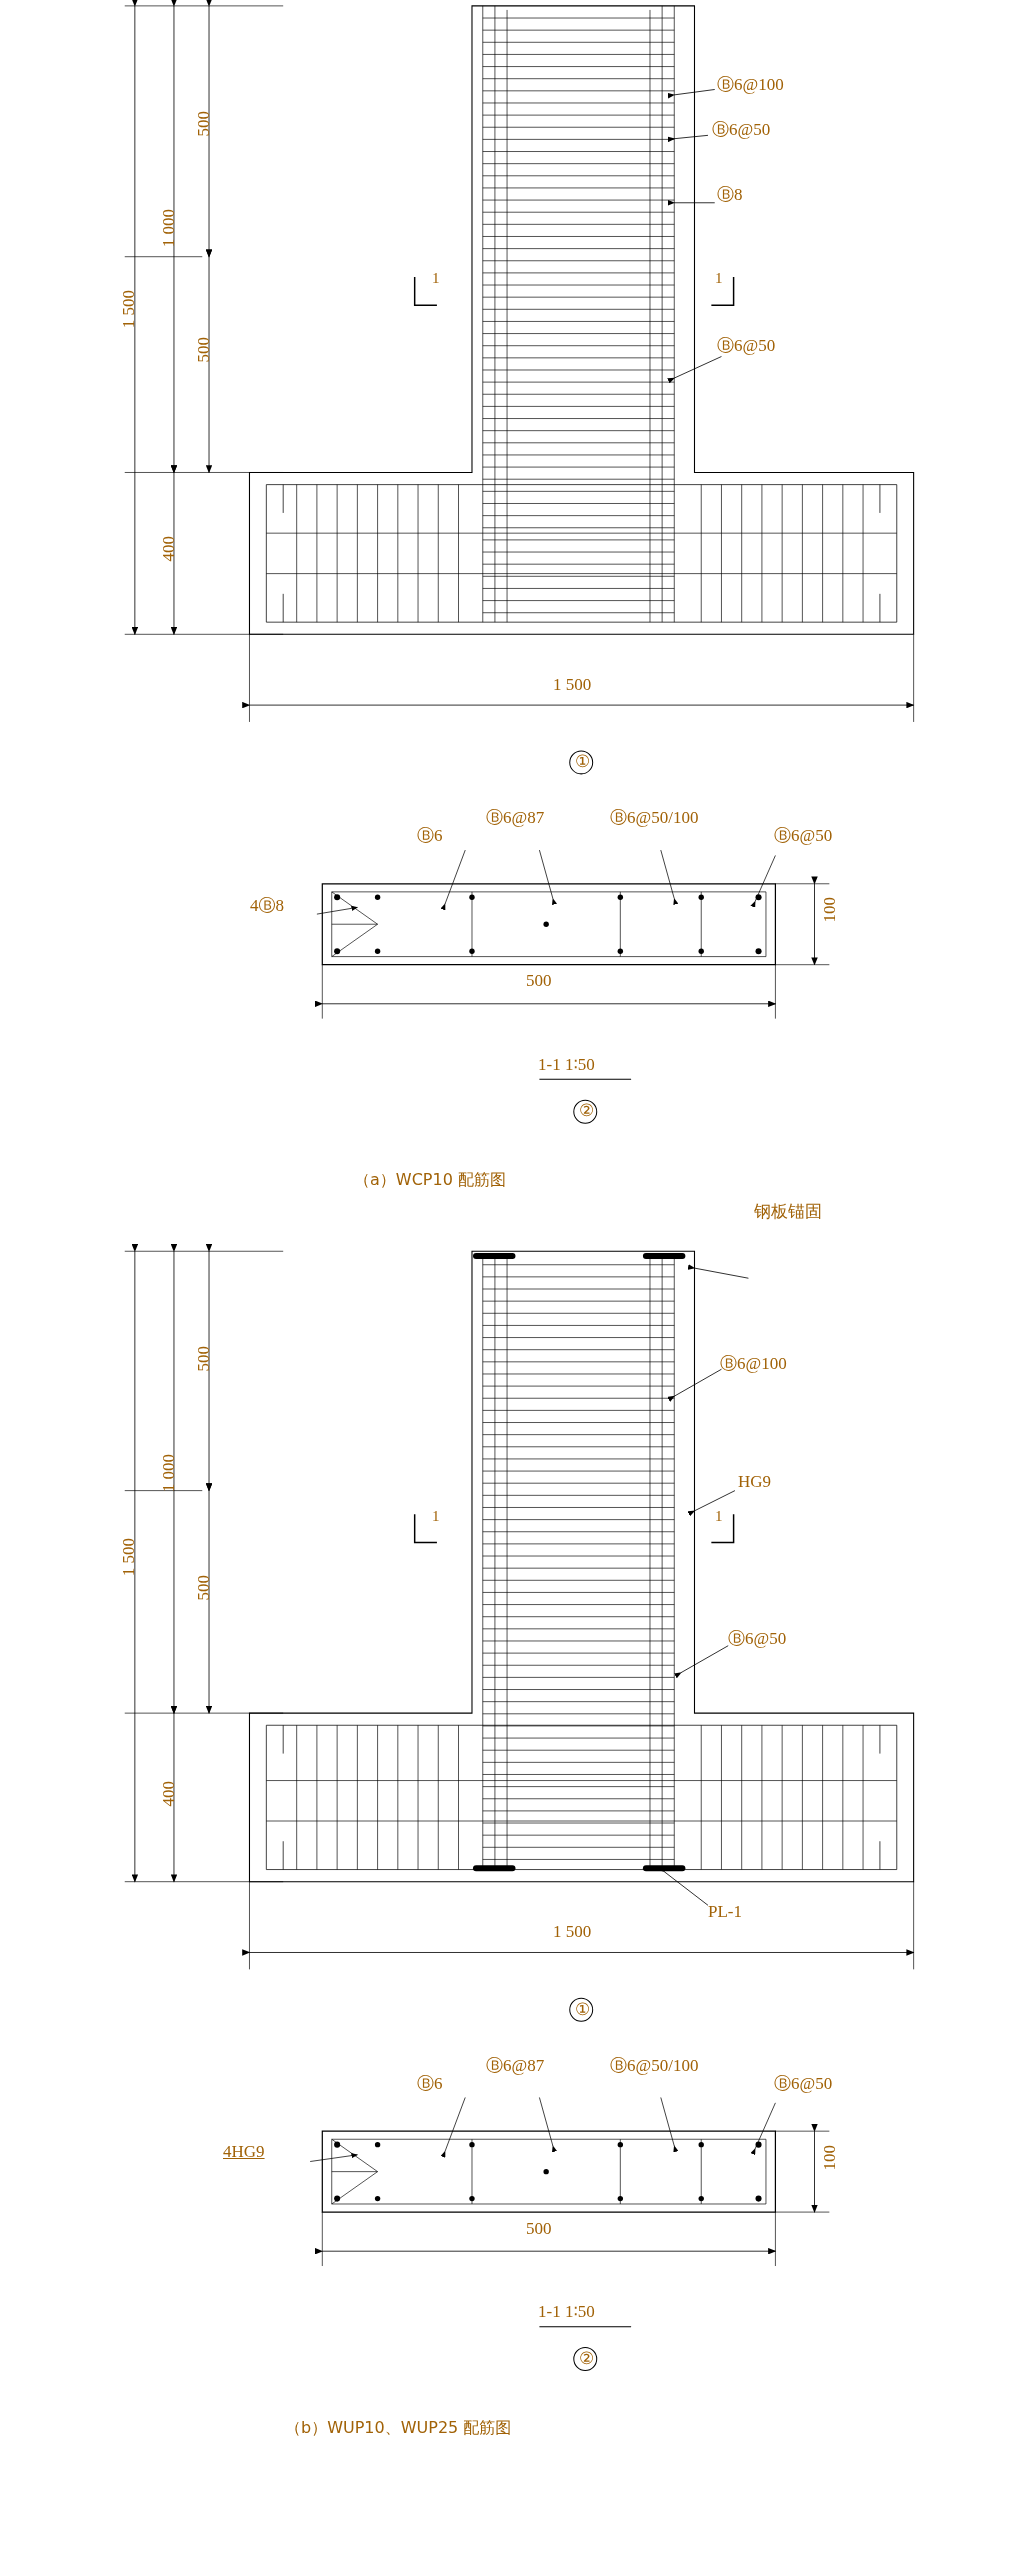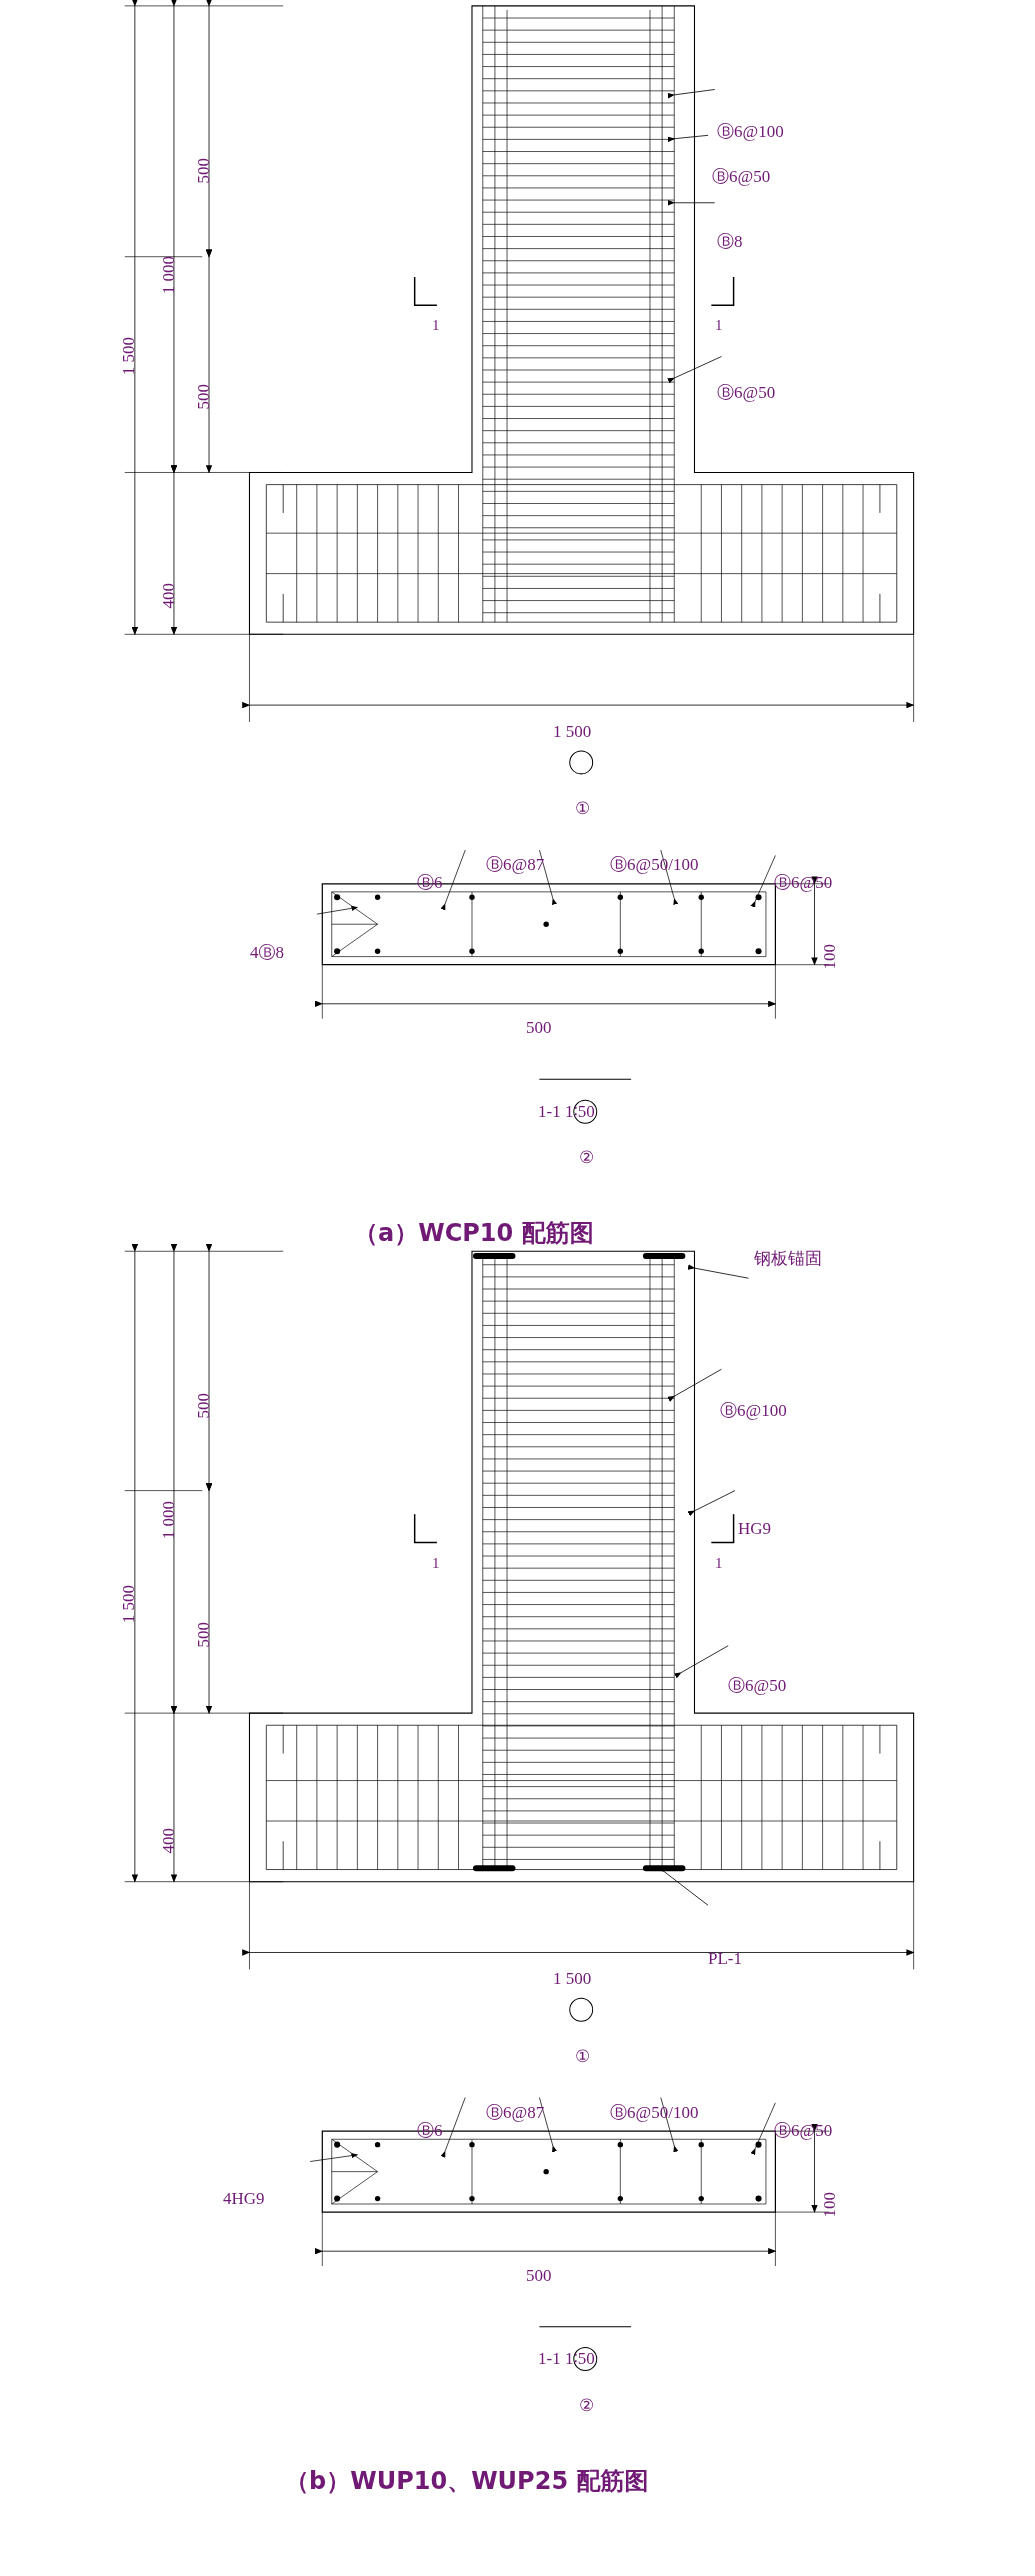--- a/index.html
+++ b/index.html
@@ -1,21 +1,21 @@
 <!DOCTYPE html>
 <html style="font-size:10.8px"><head>
 <meta charset="utf-8">
 <style>
   html,body{margin:0;padding:0;background:#ffffff;}
   body{width:1035px;height:2576px;position:relative;font-family:"Liberation Serif",serif;color:#000;}
   .fig{position:absolute;left:0;top:0;width:1035px;height:2576px;}
   svg{display:block;}
-  .lbl{position:absolute;white-space:nowrap;font-family:"Liberation Serif",serif;color:#701a75;margin-top:47px;}
+  .lbl{position:absolute;white-space:nowrap;font-family:"Liberation Serif",serif;color:#a16207;}
   .cn{font-family:"DejaVu Sans",sans-serif;}
-  .cap{font-size:24px;font-weight:bold;}
+  .cap{font-size:16px;}
   .dim{font-size:17px;}
   .note{font-size:17px;}
   .vert{writing-mode:vertical-rl; transform:rotate(180deg); display:inline-block;}
   .small{font-size:15px;}
 </style>
 </head>
 <body>
 
 <div class="fig">
 
@@ -434,21 +434,21 @@
 <div class="lbl note" style="left:728px;top:1627px;">Ⓑ6@50</div>
 <div class="lbl note" style="left:708px;top:1902px;text-align:right;">PL-1</div>
 <div class="lbl small" style="left:432px;top:1508px;">1</div>
 <div class="lbl small" style="left:715px;top:1508px;">1</div>
 <div class="lbl dim" style="left:575px;top:1999px;">①</div>
 
 <div class="lbl note" style="left:417px;top:2072px;">Ⓑ6</div>
 <div class="lbl note" style="left:486px;top:2054px;">Ⓑ6@87</div>
 <div class="lbl note" style="left:610px;top:2054px;">Ⓑ6@50/100</div>
 <div class="lbl note" style="left:774px;top:2072px;">Ⓑ6@50</div>
-<div class="lbl note" style="left:223px;top:2142px;">4HG9</div>
+<div class="lbl note" style="left:223px;top:2142px;text-decoration:underline;">4HG9</div>
 <div class="lbl dim" style="left:526px;top:2219px;">500</div>
 <div class="lbl dim" style="left:820px;top:2145px;">
   <span class="vert">100</span>
 </div>
 <div class="lbl dim" style="left:538px;top:2301px;">1-1 1∶50</div>
 <div class="lbl dim" style="left:579px;top:2348px;">②</div>
 
 <div class="lbl cap cn" style="left:285px;top:2418px;">（b）WUP10、WUP25 配筋图</div>
 
 </div>

